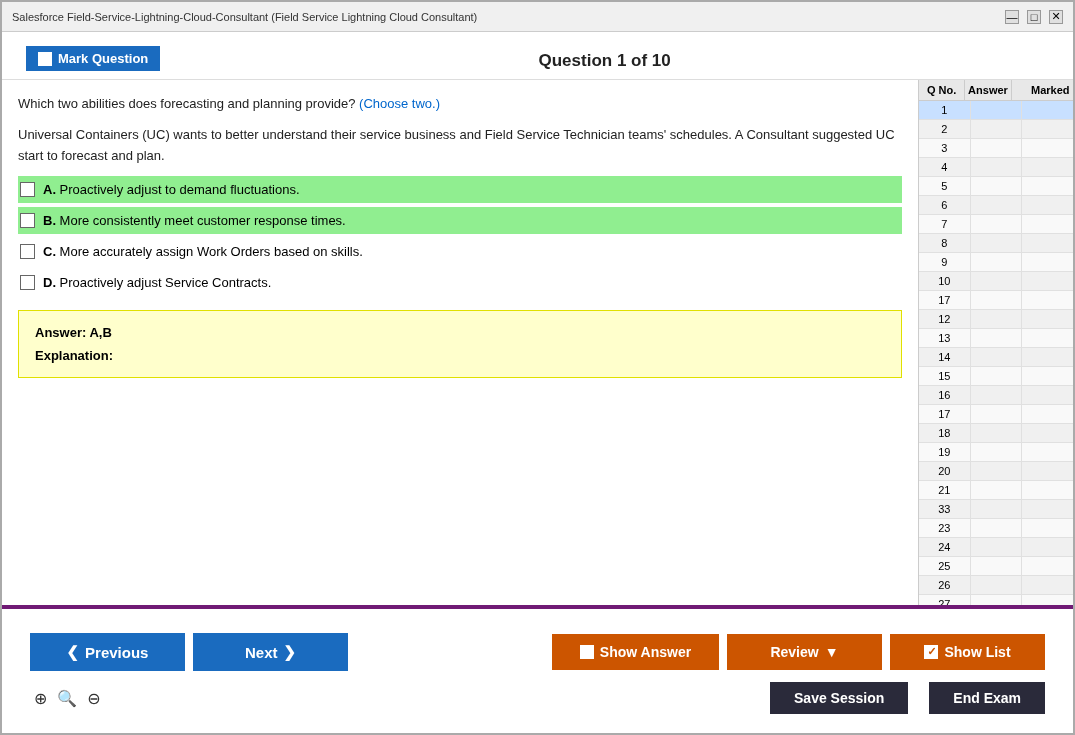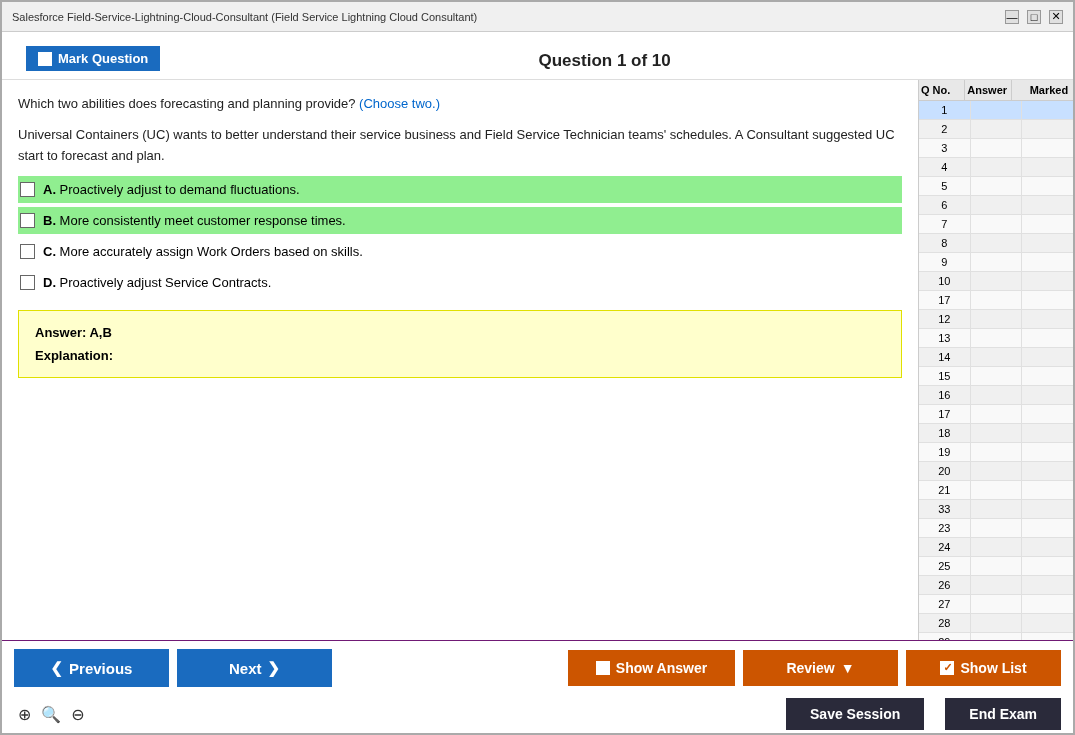--- a/index.html
+++ b/index.html
@@ -29,30 +29,30 @@
     .option.correct { background: #90ee90; }
     .option-checkbox { width: 15px; height: 15px; border: 1px solid #666; background: #fff; flex-shrink: 0; }
     .option.correct .option-checkbox { background: #fff; }
 
     .answer-box { background: #ffffcc; border: 1px solid #e0e000; padding: 14px 16px; margin-top: 6px; }
     .answer-line { font-weight: bold; font-size: 13px; margin-bottom: 8px; }
     .explanation-line { font-weight: bold; font-size: 13px; }
 
     .sidebar { width: 155px; border-left: 1px solid #ccc; background: #f9f9f9; display: flex; flex-direction: column; overflow: hidden; }
     .sidebar-header { display: flex; background: #e8e8e8; border-bottom: 1px solid #ccc; }
-    .sidebar-header-col { flex: 1; text-align: left; font-size: 11px; font-weight: bold; padding: 4px 2px; border-right: 1px solid #ccc; }
+    .sidebar-header-col { flex: 1; text-align: center; font-size: 11px; font-weight: bold; padding: 4px 2px; border-right: 1px solid #ccc; }
     .sidebar-header-col:last-child { border-right: none; margin-left: 16px; }
     .sidebar-rows { flex: 1; overflow-y: scroll; }
     .sidebar-row { display: flex; border-bottom: 1px solid #e0e0e0; height: 19px; }
     .sidebar-row.highlighted { background: #c8e0ff; }
     .sidebar-row.alt { background: #f0f0f0; }
     .sidebar-cell { flex: 1; font-size: 11px; text-align: center; line-height: 19px; border-right: 1px solid #e0e0e0; }
     .sidebar-cell:last-child { border-right: none; }
 
-    .bottom-bar { border-top: 1px solid #701a75; background: #fff; padding: 0; }
+    .bottom-bar { border-top: 4px solid #701a75; background: #fff; padding: 16px; }
     .nav-row { display: flex; align-items: center; padding: 8px 12px; gap: 8px; height: 54px; }
     .btn-prev { background: #1a6bbf; color: #fff; border: none; padding: 10px 0; width: 155px; font-size: 15px; font-weight: bold; cursor: pointer; display: flex; align-items: center; justify-content: center; gap: 6px; }
     .btn-next { background: #1a6bbf; color: #fff; border: none; padding: 10px 0; width: 155px; font-size: 15px; font-weight: bold; cursor: pointer; display: flex; align-items: center; justify-content: center; gap: 6px; }
     .btn-show-answer { background: #cc5500; color: #fff; border: none; padding: 10px 0; width: 167px; font-size: 14px; font-weight: bold; cursor: pointer; display: flex; align-items: center; justify-content: center; gap: 6px; margin-left: auto; }
     .btn-review { background: #cc5500; color: #fff; border: none; padding: 10px 0; width: 155px; font-size: 14px; font-weight: bold; cursor: pointer; display: flex; align-items: center; justify-content: center; gap: 6px; }
     .btn-show-list { background: #cc5500; color: #fff; border: none; padding: 10px 0; width: 155px; font-size: 14px; font-weight: bold; cursor: pointer; display: flex; align-items: center; justify-content: center; gap: 6px; }
     .show-answer-checkbox { width: 14px; height: 14px; background: #fff; border: 2px solid #fff; display: inline-block; }
     .show-list-checkbox { width: 14px; height: 14px; background: #fff; border: 2px solid #fff; display: inline-block; position: relative; }
     .show-list-checkbox::after { content: '✓'; color: #cc5500; font-size: 11px; position: absolute; top: -2px; left: 1px; font-weight: bold; }
 

